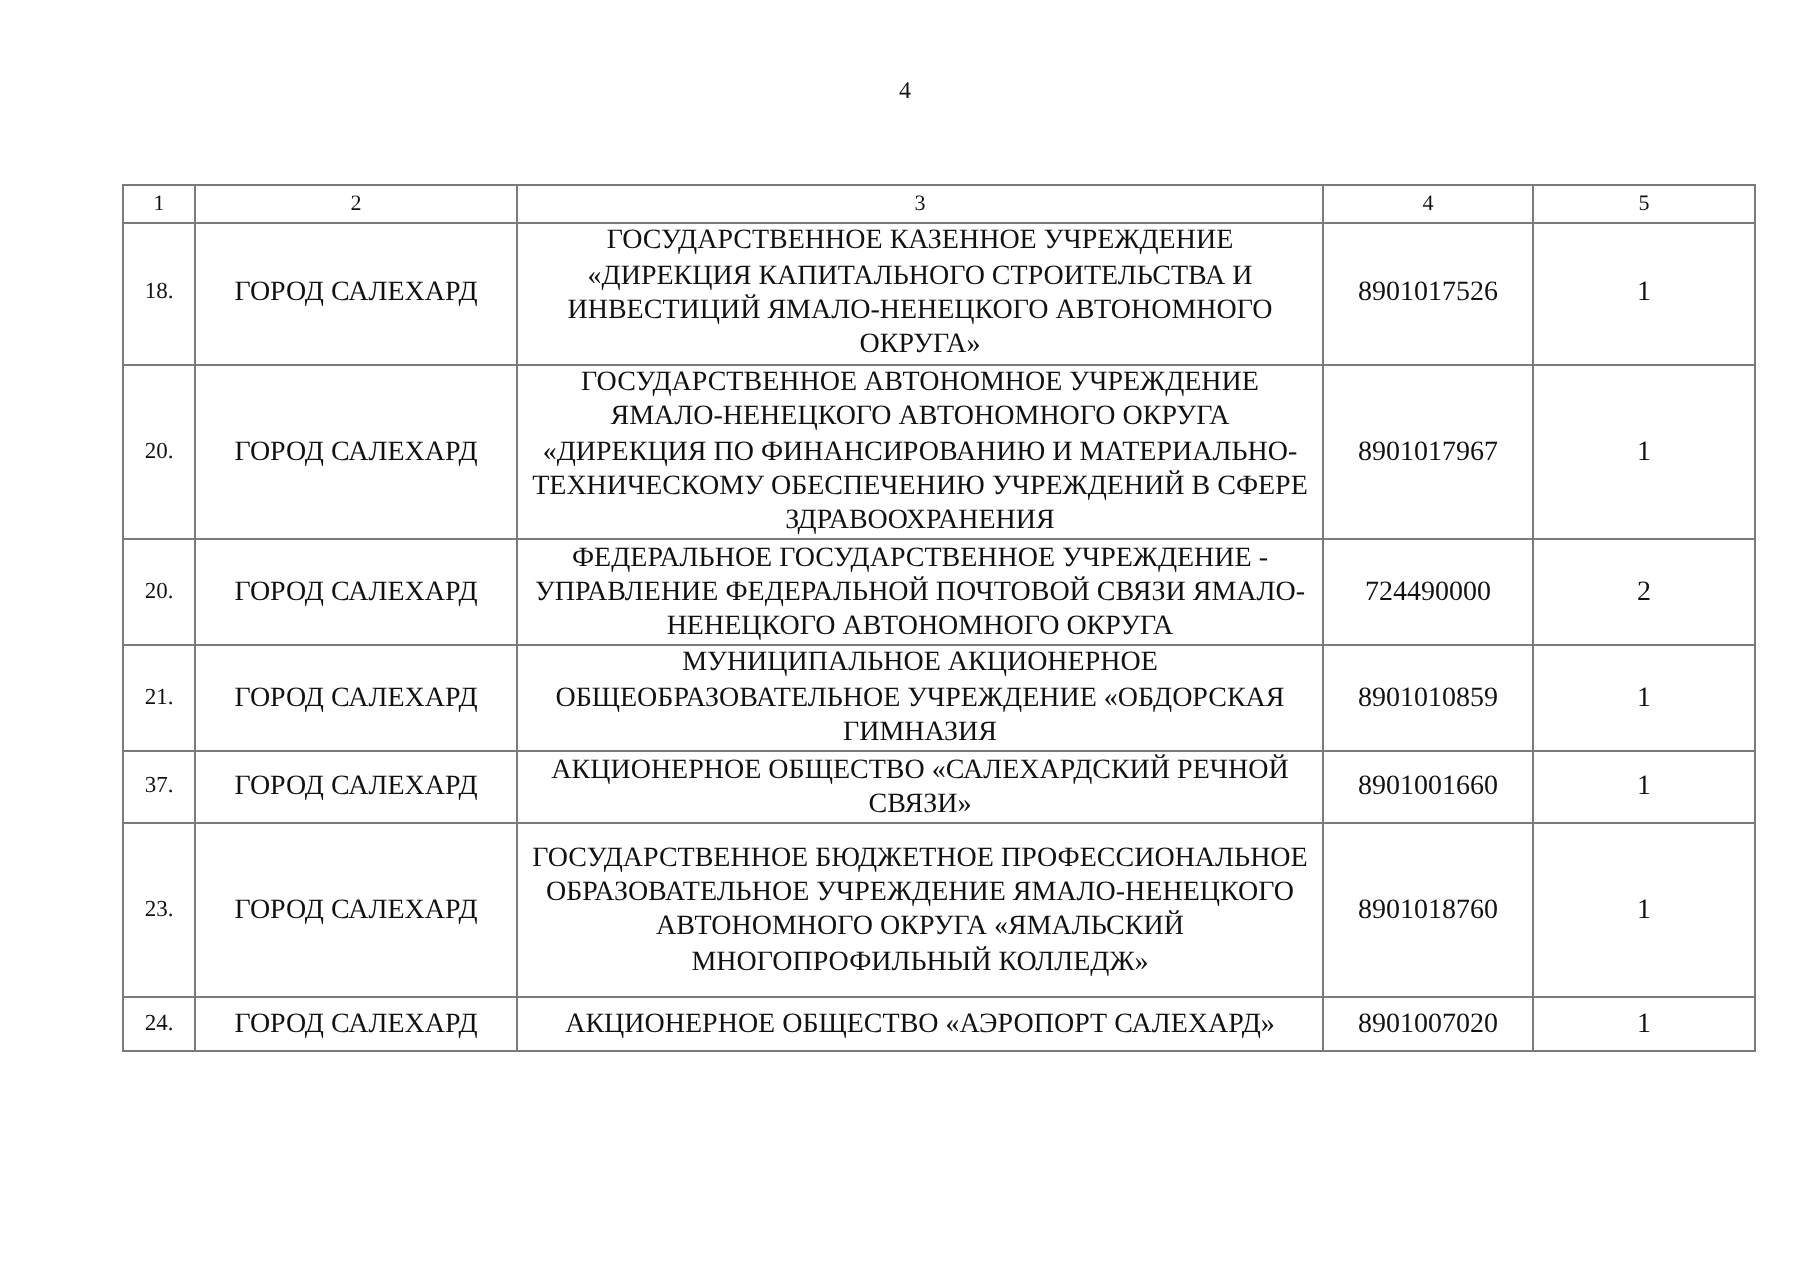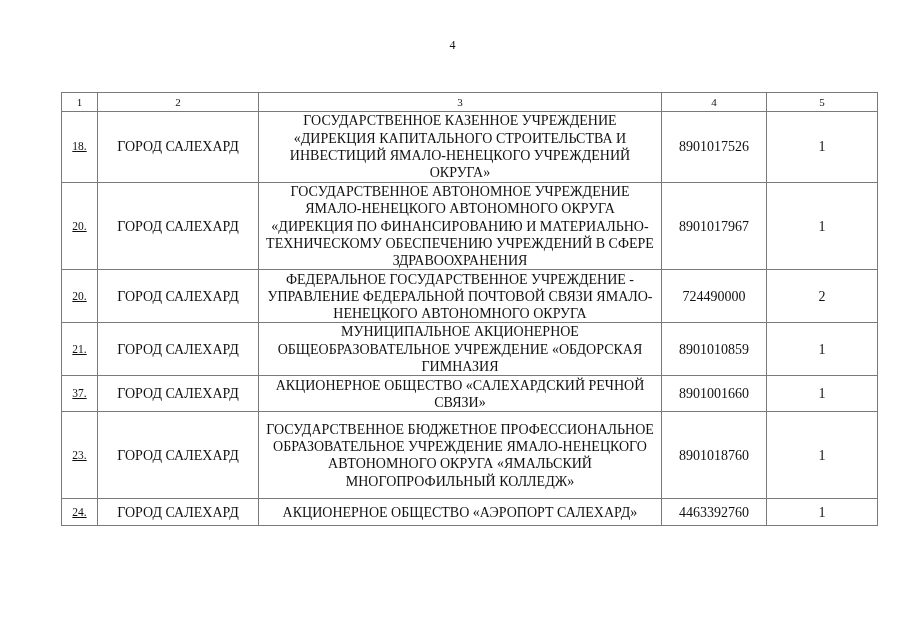--- a/index.html
+++ b/index.html
@@ -5,21 +5,21 @@
     html, body { margin: 0; padding: 0; background: #ffffff; }
     body { width: 905px; height: 640px; position: relative; overflow: hidden;
            font-family: "Liberation Serif", "DejaVu Serif", serif; color: #111; }
     .page-number { position: absolute; top: 38px; left: 0; width: 905px; text-align: center;
                    font-size: 12px; }
     table.doc-table { position: absolute; left: 61px; top: 92px; width: 816px;
                       border-collapse: collapse; table-layout: fixed; }
     table.doc-table td { border: 1px solid #7a7a7a; text-align: center; vertical-align: middle;
                          padding: 0 4px; font-size: 14px; line-height: 17.3px; }
     table.doc-table tr.header-row td { font-size: 11px; height: 18px; line-height: 14px; }
-    table.doc-table td.num { font-size: 11.5px; text-decoration: underline; }
+    table.doc-table td.num { font-size: 11.5px; }
     table.doc-table { border: 1.3px solid #222; }
     .c1 { width: 36px; } .c2 { width: 161px; } .c3 { width: 403px; } .c4 { width: 105px; } .c5 { width: 111px; }
   </style>
 </head>
 <body>
 
 <div class="page-number">4</div>
 
 <table class="doc-table">
   <colgroup>
@@ -33,21 +33,21 @@
     <tr class="header-row">
       <td>1</td>
       <td>2</td>
       <td>3</td>
       <td>4</td>
       <td>5</td>
     </tr>
     <tr style="height:71px">
       <td class="num">18.</td>
       <td>ГОРОД САЛЕХАРД</td>
-      <td>ГОСУДАРСТВЕННОЕ КАЗЕННОЕ УЧРЕЖДЕНИЕ «ДИРЕКЦИЯ КАПИТАЛЬНОГО СТРОИТЕЛЬСТВА И ИНВЕСТИЦИЙ ЯМАЛО-НЕНЕЦКОГО УЧРЕЖДЕНИЙ ОКРУГА»</td>
+      <td>ГОСУДАРСТВЕННОЕ КАЗЕННОЕ УЧРЕЖДЕНИЕ «ДИРЕКЦИЯ КАПИТАЛЬНОГО СТРОИТЕЛЬСТВА И ИНВЕСТИЦИЙ ЯМАЛО-НЕНЕЦКОГО АВТОНОМНОГО ОКРУГА»</td>
       <td>8901017526</td>
       <td>1</td>
     </tr>
     <tr style="height:87px">
       <td class="num">20.</td>
       <td>ГОРОД САЛЕХАРД</td>
       <td>ГОСУДАРСТВЕННОЕ АВТОНОМНОЕ УЧРЕЖДЕНИЕ ЯМАЛО-НЕНЕЦКОГО АВТОНОМНОГО ОКРУГА «ДИРЕКЦИЯ ПО ФИНАНСИРОВАНИЮ И МАТЕРИАЛЬНО-ТЕХНИЧЕСКОМУ ОБЕСПЕЧЕНИЮ УЧРЕЖДЕНИЙ В СФЕРЕ ЗДРАВООХРАНЕНИЯ</td>
       <td>8901017967</td>
       <td>1</td>
     </tr>
@@ -76,17 +76,17 @@
       <td class="num">23.</td>
       <td>ГОРОД САЛЕХАРД</td>
       <td>ГОСУДАРСТВЕННОЕ БЮДЖЕТНОЕ ПРОФЕССИОНАЛЬНОЕ ОБРАЗОВАТЕЛЬНОЕ УЧРЕЖДЕНИЕ ЯМАЛО-НЕНЕЦКОГО АВТОНОМНОГО ОКРУГА «ЯМАЛЬСКИЙ МНОГОПРОФИЛЬНЫЙ КОЛЛЕДЖ»</td>
       <td>8901018760</td>
       <td>1</td>
     </tr>
     <tr style="height:27px">
       <td class="num">24.</td>
       <td>ГОРОД САЛЕХАРД</td>
       <td>АКЦИОНЕРНОЕ ОБЩЕСТВО «АЭРОПОРТ САЛЕХАРД»</td>
-      <td>4463392760</td>
+      <td>8901007020</td>
       <td>1</td>
     </tr>
   </tbody>
 </table>
 
 </body></html>

